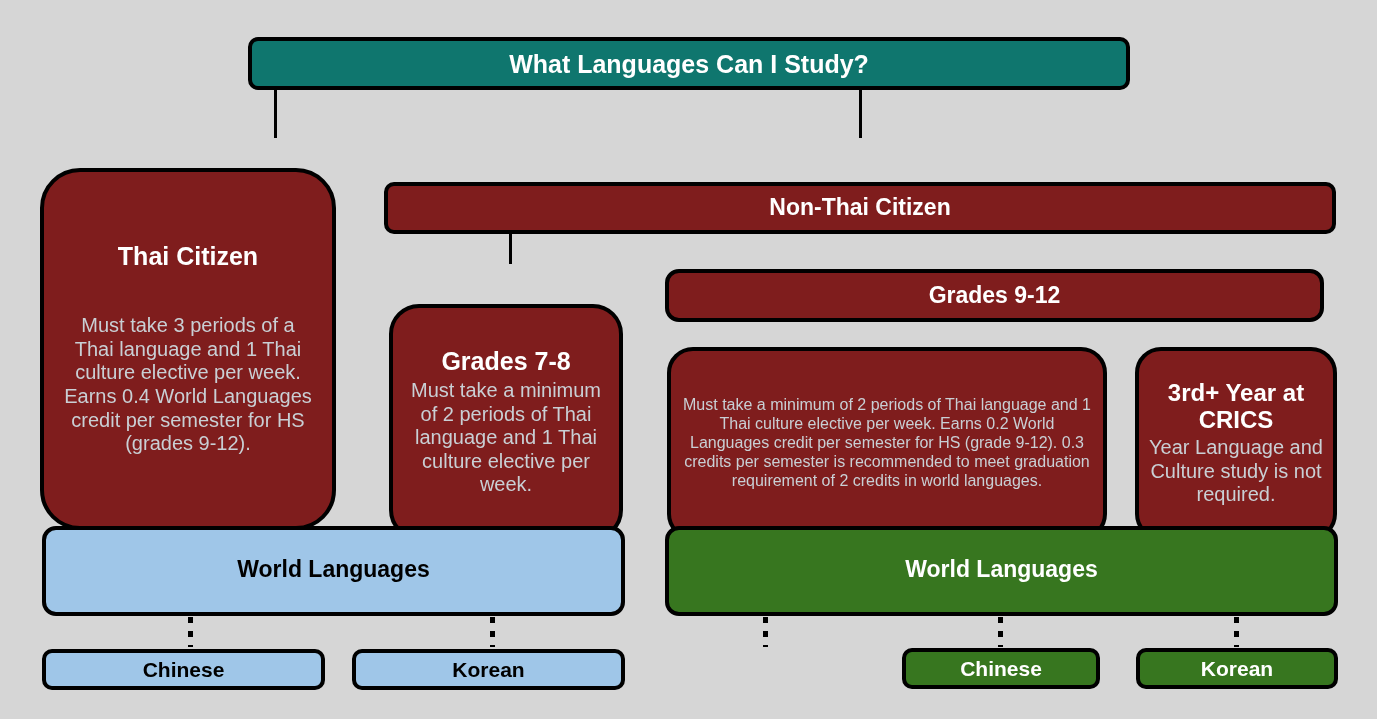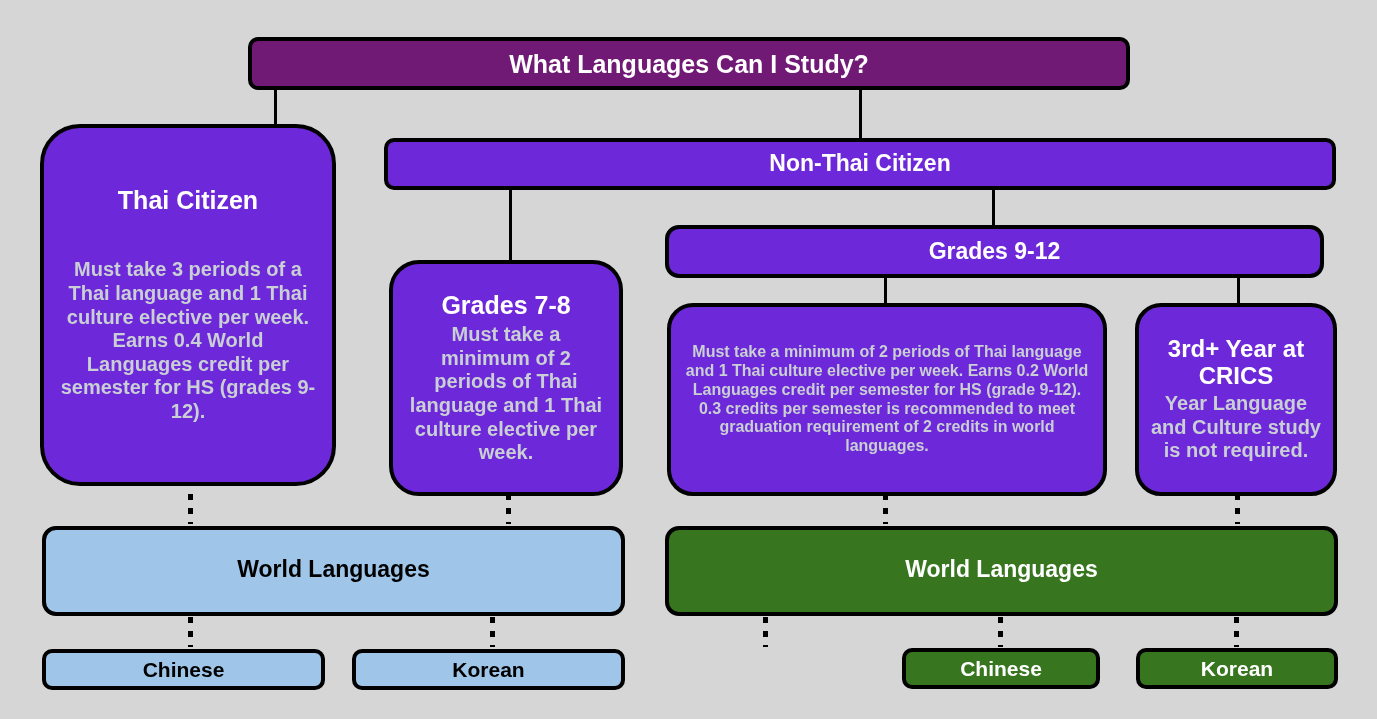--- a/index.html
+++ b/index.html
@@ -31,30 +31,30 @@
     text-align: center;
     overflow: hidden;
     z-index: 2;
   }
   .node .title {
     font-weight: bold;
     line-height: 1.12;
   }
   .node .body {
     line-height: 1.18;
-    font-weight: bold;
   }
 
   
   .red {
-    background: #701a75;
+    background: #0f766e;
     color: #ffffff;
   }
   .navy {
-    background: #6d28d9;
+    background: #7f1d1d;
+    margin-top: 44px;
   }
   .navy .title { color: #ffffff; }
   .navy .body  { color: #c9cfd4; }
 
   .lightblue {
     background: #9fc6e8;
   }
   .lightblue .title { color: #000000; }
   .lightblue .body  { color: #4d4d4d; }
 

